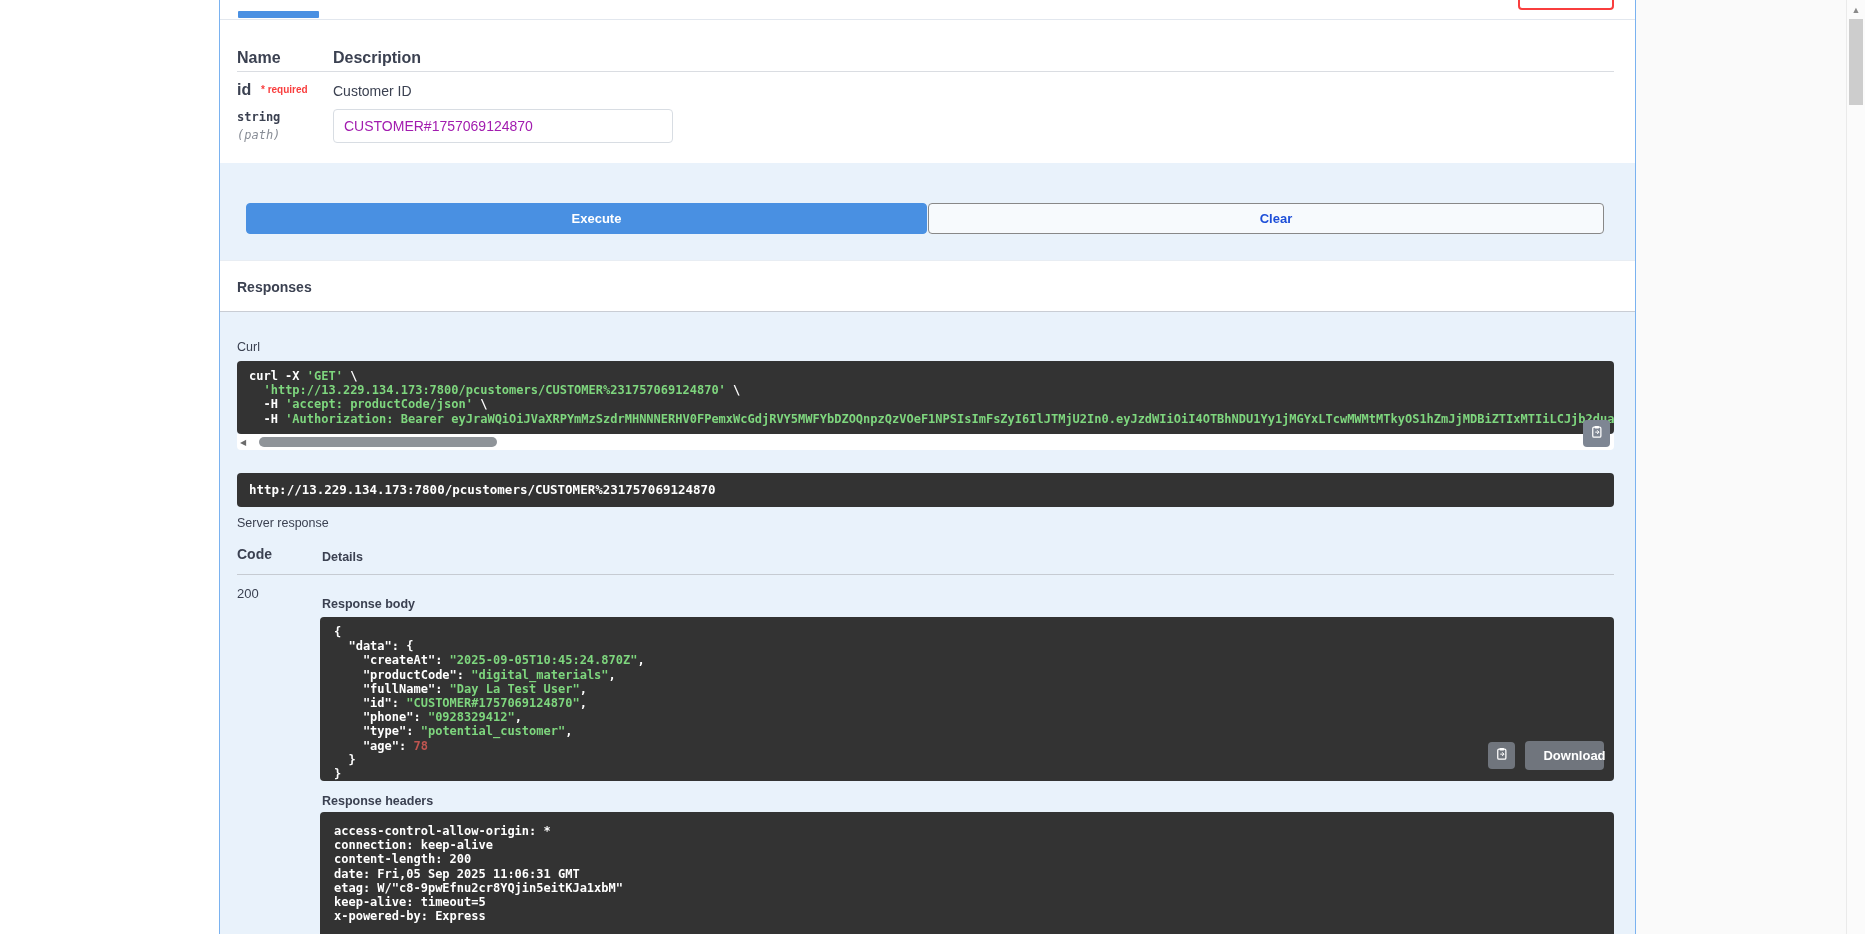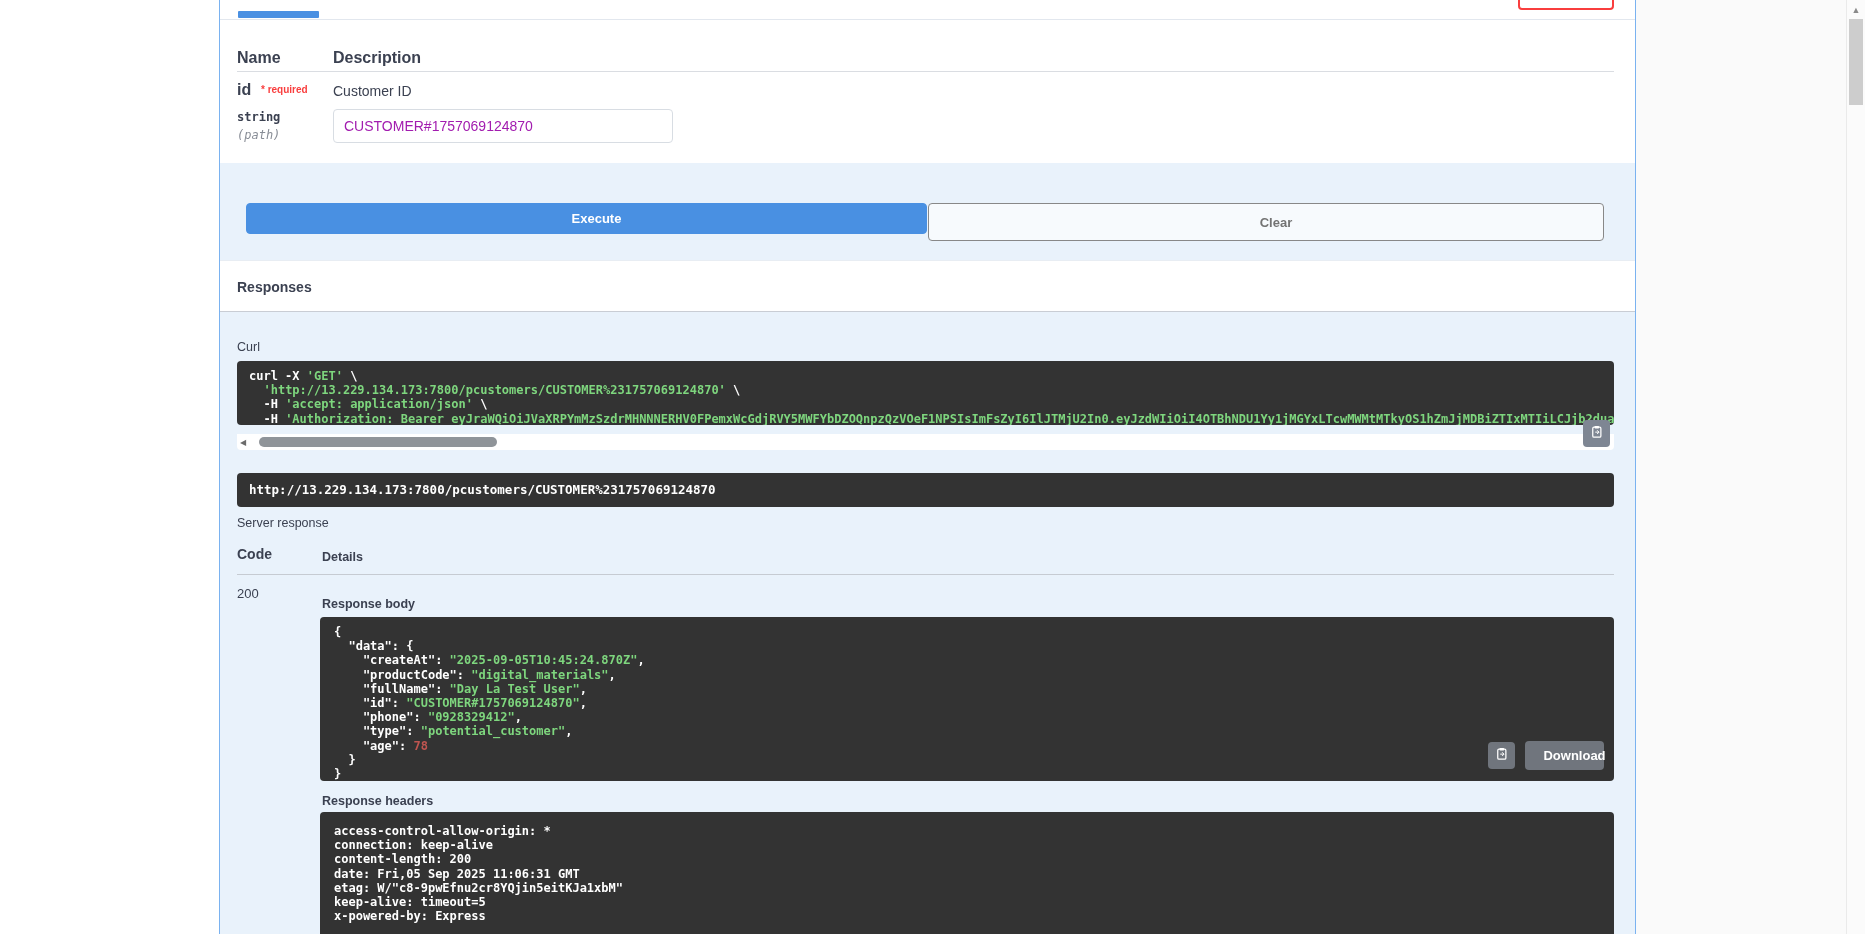--- a/index.html
+++ b/index.html
@@ -31,39 +31,39 @@
   .param-type { left:237px; top:110px; font-family:"DejaVu Sans Mono", monospace; font-size:12px; font-weight:bold; }
   .param-in { left:237px; top:128px; font-family:"DejaVu Sans Mono", monospace; font-size:12px; font-style:italic; color:#888d96; }
   .param-desc { left:333px; top:83px; font-size:14px; }
   .param-input { left:333px; top:109px; width:340px; height:34px; border:1px solid #d8dde3; border-radius:4px;
     background:#fff; padding:0 10px; font-size:14px; color:#a21caf; font-family:"Liberation Sans", sans-serif; outline:none; }
 
   
   .btn { display:flex; align-items:center; justify-content:center; font-size:13px; font-weight:bold;
     border-radius:4px; cursor:pointer;padding-left:20px; }
   .btn-execute { left:246px; top:203px; width:681px; height:31px; background:#4990e2; color:#fff; border:1px solid #4990e2; }
-  .btn-clear { left:928px; top:203px; width:676px; height:38px; background:#f7fafd; color:#737373; border:1px solid #888; }
+  .btn-clear { left:928px; top:203px; width:676px; height:31px; background:#f7fafd; color:#1d4ed8; border:1px solid #888; }
 
   
   .band-resp { left:220px; top:260px; width:1415px; height:52px; background:#fff;
     border-top:1px solid #e8edf3; border-bottom:1px solid #c9cdd4; }
   .resp-title { left:237px; top:279px; font-size:14px; font-weight:bold; }
 
   .sect-label { font-size:12.5px; color:#3b4151; }
   .sect-label.b { font-weight:bold; }
 
   
   .code { background:#333333; border-radius:4px; overflow:hidden;
     font-family:"DejaVu Sans Mono", monospace; font-size:12px; line-height:14.2px; font-weight:600; color:#fff; }
   .code .cl { white-space:pre; }
   .c-t { color:#ffffff; }
   .c-s { color:#7ed67e; }
   .c-n { color:#bf5550; }
 
-  .curl-block { left:237px; top:361px; width:1377px; height:64px; padding:8px 12px; }
+  .curl-block { left:237px; top:361px; width:1377px; height:73px; padding:8px 12px; }
   .hscroll { left:237px; top:434px; width:1377px; height:16px; background:#fff; border-radius:0 0 4px 4px; }
   .hs-arrow { position:absolute; left:3px; top:4px; font-size:8px; color:#6b6b6b; }
   .hs-thumb { position:absolute; left:22px; top:3px; width:238px; height:10px; border-radius:5px; background:#8f9499; }
 
   .url-label { left:237px; top:453px;margin-top:40px; }
   .url-block { left:237px; top:473px; width:1377px; height:34px; line-height:34px; padding:0 12px;
     font-size:12.5px; white-space:nowrap; }
 
   .server-resp { left:237px; top:516px; }
   .code-hdr { left:237px; top:546px; font-size:14px; font-weight:bold; }
@@ -113,21 +113,21 @@
   <div class="abs btn btn-execute">Execute</div>
   <div class="abs btn btn-clear">Clear</div>
 
   <div class="abs band-resp"></div>
   <div class="abs resp-title">Responses</div>
 
   <div class="abs sect-label" style="left:237px; top:340px;">Curl</div>
   <div class="abs code curl-block">
       <div class="cl"><span class="c-t">curl -X </span><span class="c-s">'GET'</span><span class="c-t"> \</span></div>
       <div class="cl"><span class="c-t">  </span><span class="c-s">'http://13.229.134.173:7800/pcustomers/CUSTOMER%231757069124870'</span><span class="c-t"> \</span></div>
-      <div class="cl"><span class="c-t">  -H </span><span class="c-s">'accept: application/json'</span><span class="c-t"> \</span></div>
+      <div class="cl"><span class="c-t">  -H </span><span class="c-s">'accept: productCode/json'</span><span class="c-t"> \</span></div>
       <div class="cl"><span class="c-t">  -H </span><span class="c-s">'Authorization: Bearer eyJraWQiOiJVaXRPYmMzSzdrMHNNNERHV0FPemxWcGdjRVY5MWFYbDZOQnpzQzVOeF1NPSIsImFsZyI6IlJTMjU2In0.eyJzdWIiOiI4OTBhNDU1Yy1jMGYxLTcwMWMtMTkyOS1hZmJjMDBiZTIxMTIiLCJjb2duaXRvOmdyb3VwcyI6WyJz</span></div>
     </div>
   <div class="abs hscroll">
     <div class="hs-arrow">◀</div>
     <div class="hs-thumb"></div>
   </div>
   <div class="abs icon-btn curl-copy">
     <span>
       <svg width="15" height="15" viewBox="0 0 24 24" fill="none" stroke="#ffffff" stroke-width="2">
         <rect x="6" y="5" width="13" height="16" rx="2"></rect>

